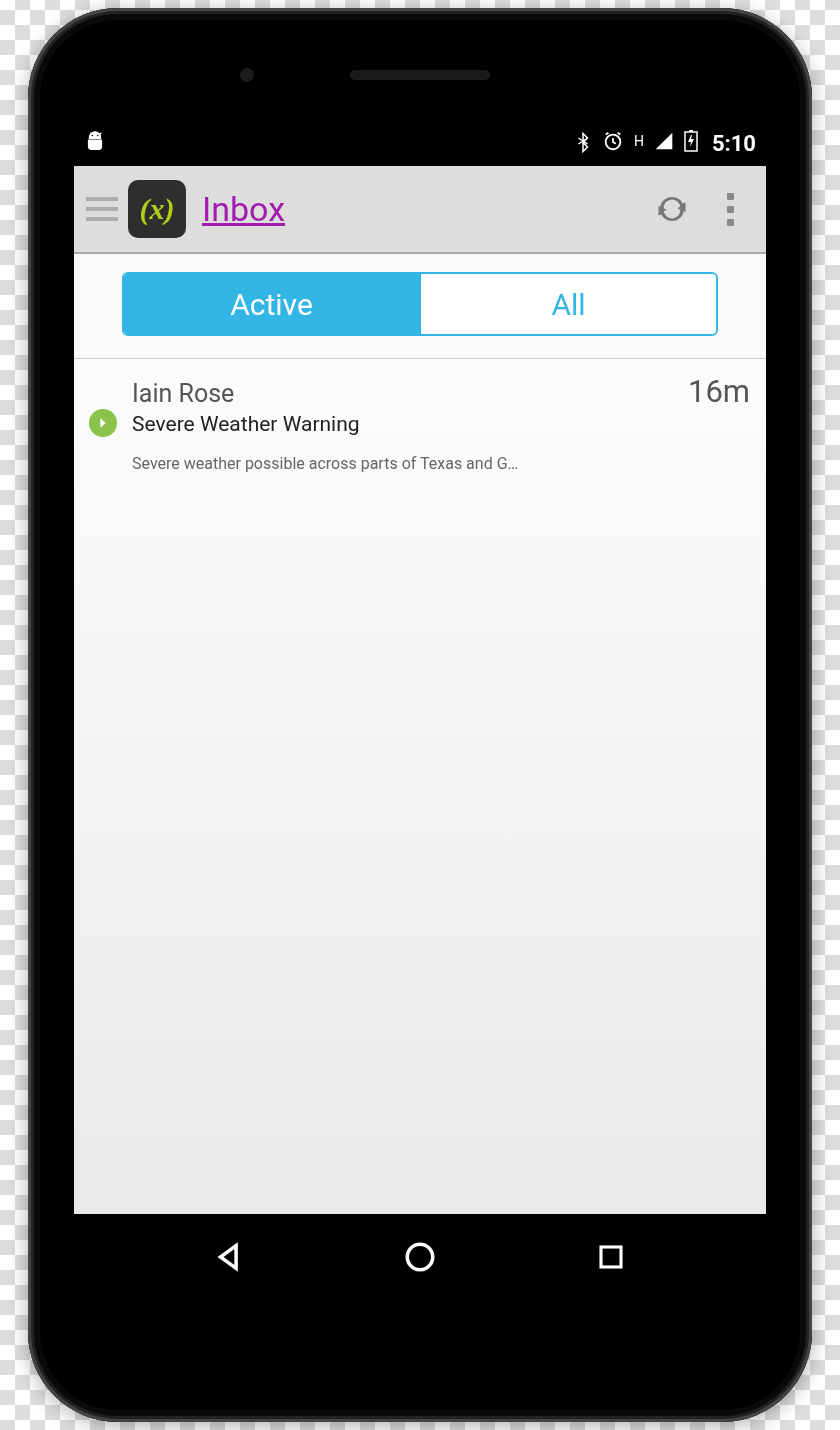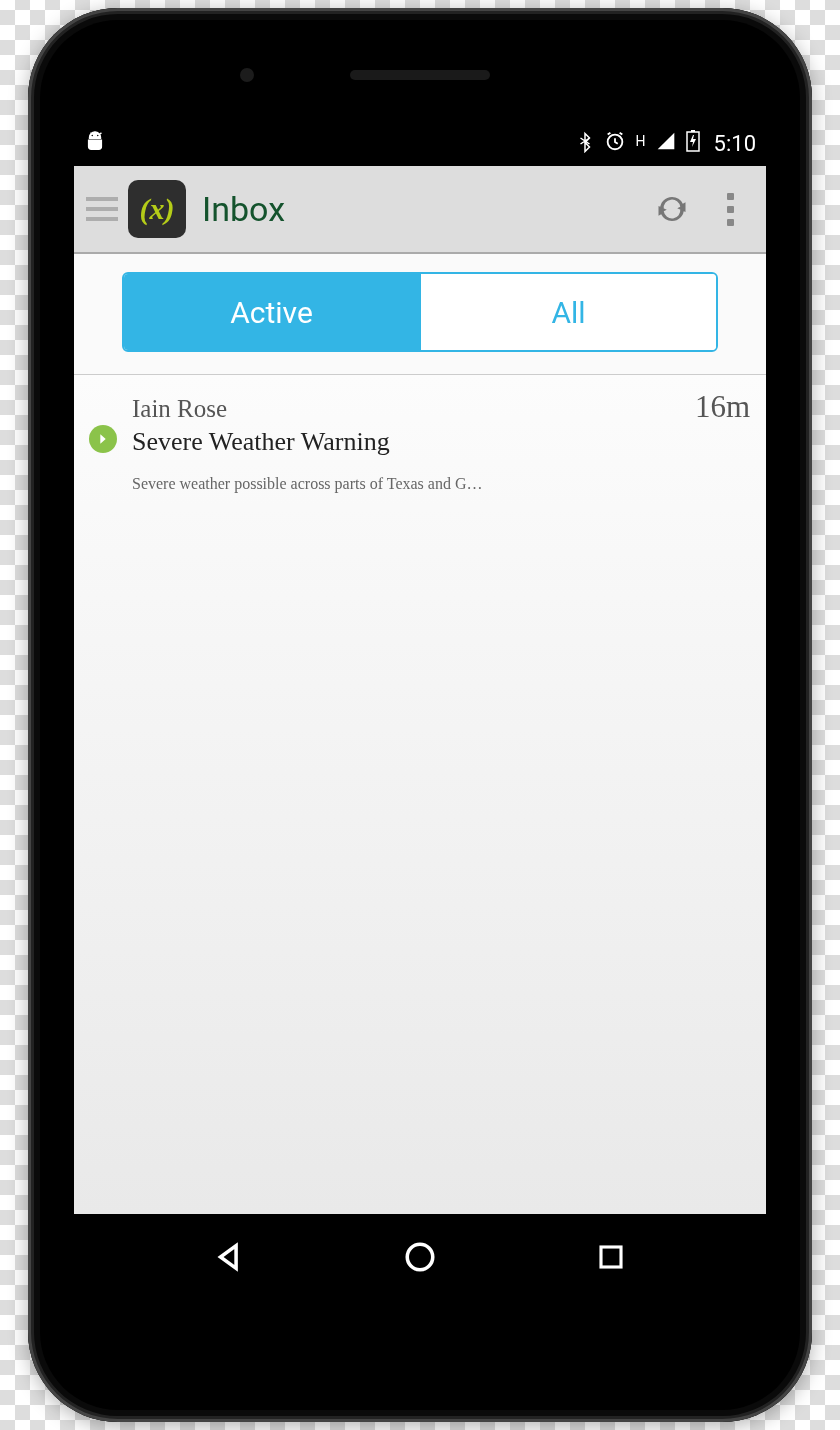--- a/index.html
+++ b/index.html
@@ -65,21 +65,21 @@
     background: #000;
     color: #fff;
     display: flex;
     align-items: center;
     padding: 0 10px;
     font-size: 22px;
   }
   .status-left { display: flex; align-items: center; gap: 8px; }
   .status-right { margin-left: auto; display: flex; align-items: center; gap: 10px; }
   .status-right svg, .status-left svg { fill: #fff; }
-  .clock { font-weight: 400; margin-left: 4px; }
+  .clock { font-weight: 700; margin-left: 4px; }
   
   .action-bar {
     height: 88px;
     background: #ddd;
     border-bottom: 2px solid #aaa;
     display: flex;
     align-items: center;
     padding: 0 12px;
     gap: 10px;
   }
@@ -103,22 +103,23 @@
     font-family: "Times New Roman", serif;
   }
   .app-icon-text {
     color: #b5cc18;
     font-size: 30px;
     font-weight: bold;
     font-style: italic;
   }
   .page-title {
     font-size: 34px;
-    color: #14532d;
+    color: #a21caf;
     margin-left: 6px;
+    text-decoration: underline;
   }
   .spacer { flex: 1; }
   .refresh-icon, .overflow-icon {
     width: 48px;
     height: 48px;
     display: flex;
     align-items: center;
     justify-content: center;
     cursor: pointer;
   }
@@ -137,21 +138,21 @@
   .tab-container {
     background: #fafafa;
     padding: 18px 48px 22px;
     border-bottom: 1px solid #ccc;
   }
   .segment {
     display: flex;
     border: 2px solid #33b5e5;
     border-radius: 6px;
     overflow: hidden;
-    height: 80px;
+    height: 64px;
   }
   .segment-btn {
     flex: 1;
     display: flex;
     align-items: center;
     justify-content: center;
     font-size: 30px;
     cursor: pointer;
   }
   .segment-btn.active {
@@ -161,21 +162,20 @@
   .segment-btn.inactive {
     background: #fff;
     color: #33b5e5;
     text-align: right;
   }
   .segment-btn + .segment-btn { border-left: 2px solid #33b5e5; }
   
   .content {
     flex: 1;
     background: linear-gradient(#fcfcfc, #e9e9e9);
-    font-family: Liberation Serif, serif;
   }
   .message-row {
     display: flex;
     padding: 14px 16px 14px 10px;
     gap: 10px;
     cursor: pointer;
   }
   .msg-icon-col {
     width: 38px;
     display: flex;
@@ -193,21 +193,21 @@
     justify-content: center;
   }
   .arrow-badge svg { fill: #fff; width: 16px; height: 16px; }
   .msg-body { flex: 1; min-width: 0; }
   .msg-header {
     display: flex;
     align-items: baseline;
   }
   .sender { font-size: 25px; color: #555; }
   .time { margin-left: auto; font-size: 31px; color: #555; }
-  .subject { font-size: 26px; color: #222; margin-top: 2px; }
+  .subject { font-size: 21px; color: #222; margin-top: 2px; }
   .preview {
     font-size: 16px;
     color: #666;
     white-space: nowrap;
     overflow: hidden;
     text-overflow: ellipsis;
     margin-top: 18px;
   }
   
   .nav-bar {

